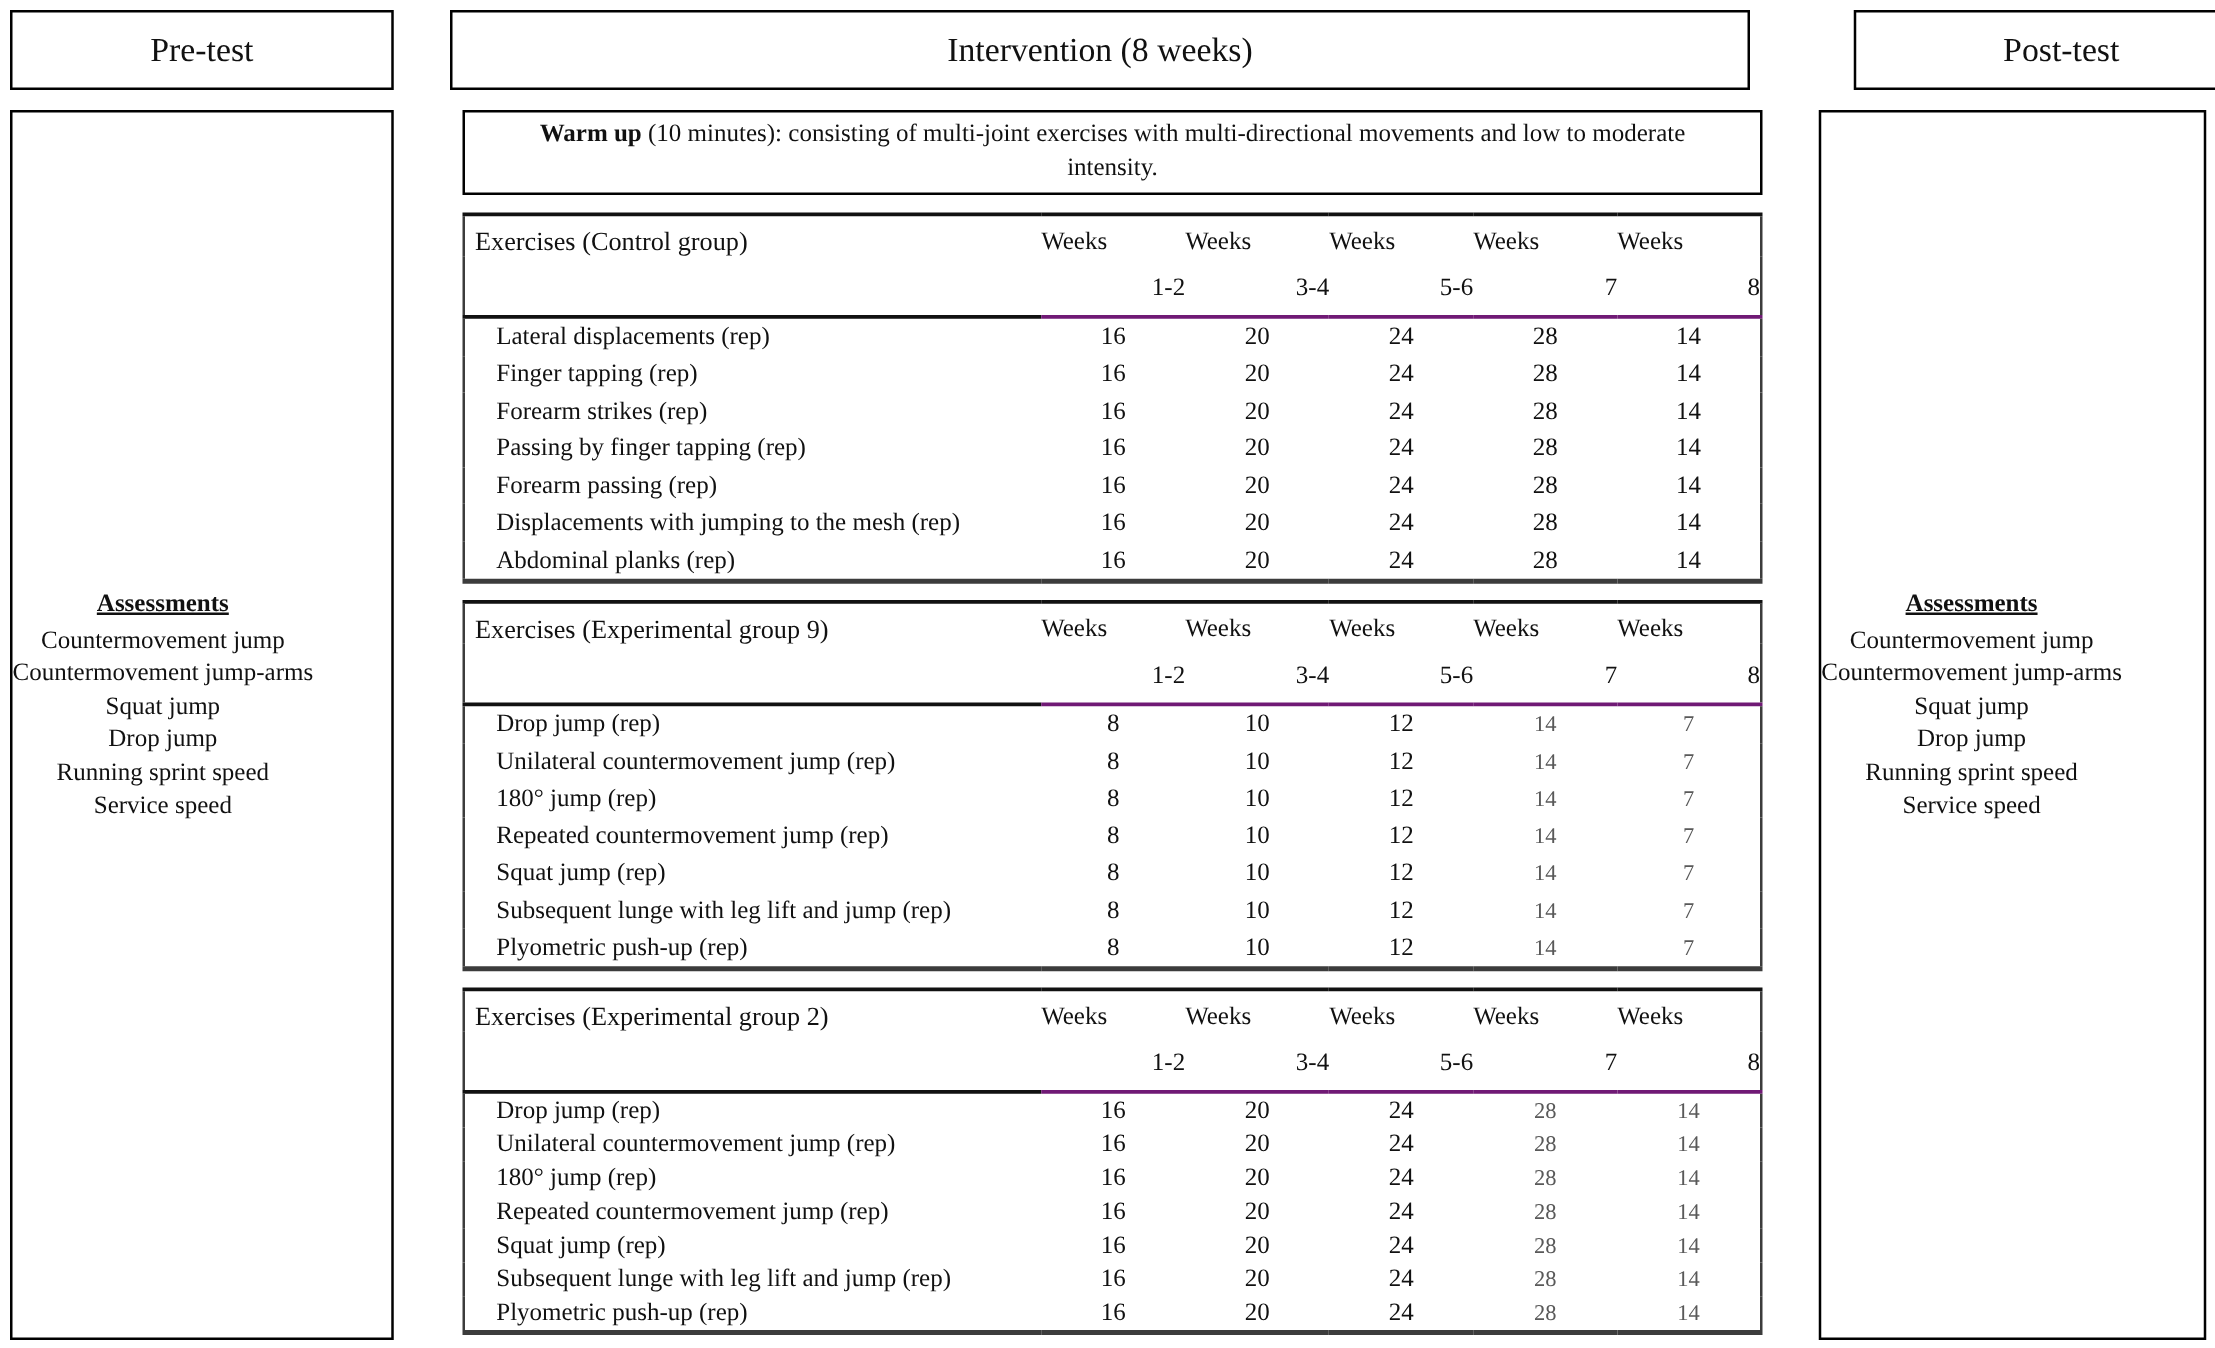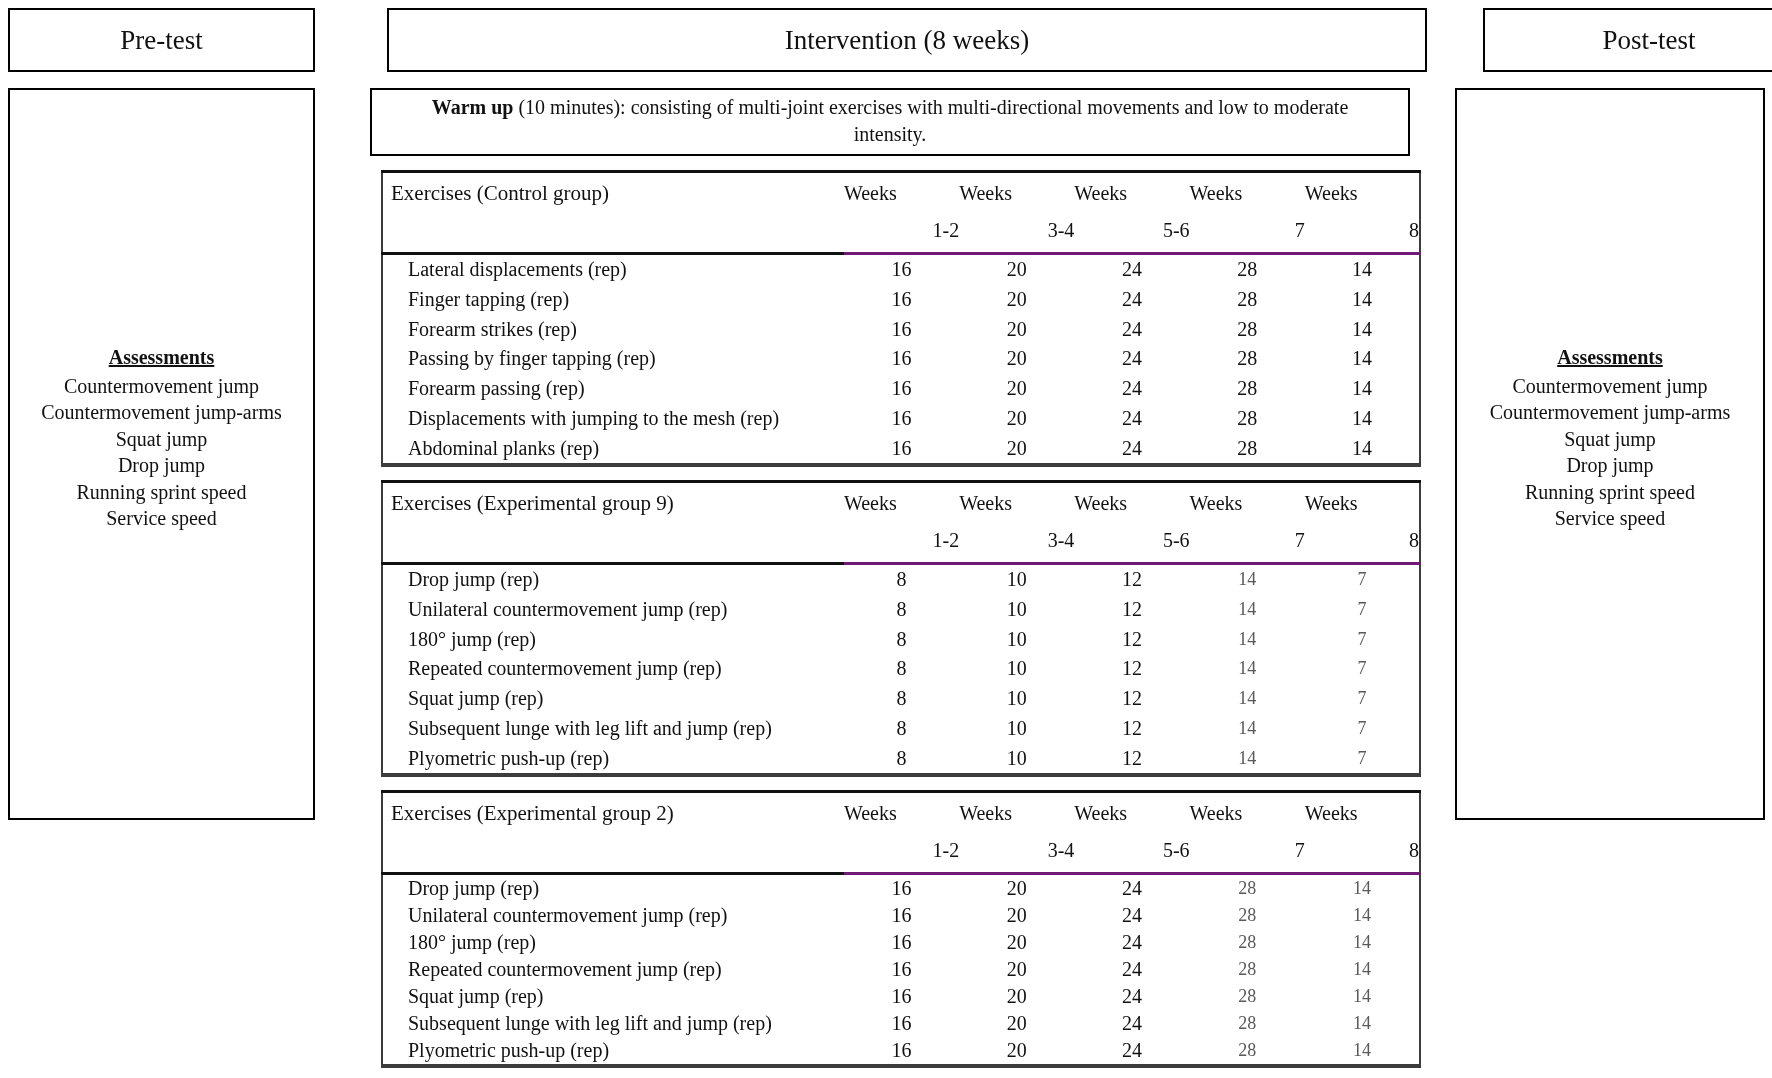--- a/index.html
+++ b/index.html
@@ -22,30 +22,29 @@
   .hdr-box {
     position: absolute;
     top: 8px;
     height: 64px;
     display: flex;
     align-items: center;
     justify-content: center;
     font-size: 27px;
   }
   #pretest-box   { left: 8px;    width: 307px; }
-  #intervention-box { left: 387px; width: 1040px; }
+  #intervention-box { left: 360px; width: 1040px; }
   #posttest-box  { left: 1455px; width: 332px; margin-left: 28px; }
 
   .tall-box {
     position: absolute;
     top: 88px;
-    height: 732px;
+    height: 984px;
     display: flex;
     align-items: center;
-    justify-content: center;
   }
   #left-tall  { left: 8px;    width: 307px; }
   #right-tall { left: 1455px; width: 310px; }
 
   .assessments {
     text-align: center;
     font-size: 20px;
     line-height: 1.33;
     position: relative;
     top: -16px;
@@ -69,21 +68,20 @@
     font-size: 20px;
     line-height: 1.35;
     padding: 4px 26px;
   }
   #warmup-box .wu-bold { font-weight: bold; }
 
   .table-wrap {
     position: absolute;
     left: 370px;
     width: 1040px;
-    margin-left: 11px;
   }
   #table-wrap-0 { top: 170px; height: 297px; }
   #table-wrap-1 { top: 480px; height: 297px; }
   #table-wrap-2 { top: 790px; height: 212px; }
 
   table.etable {
     width: 100%;
     height: 100%;
     border-collapse: collapse;
     background: #ffffff;

